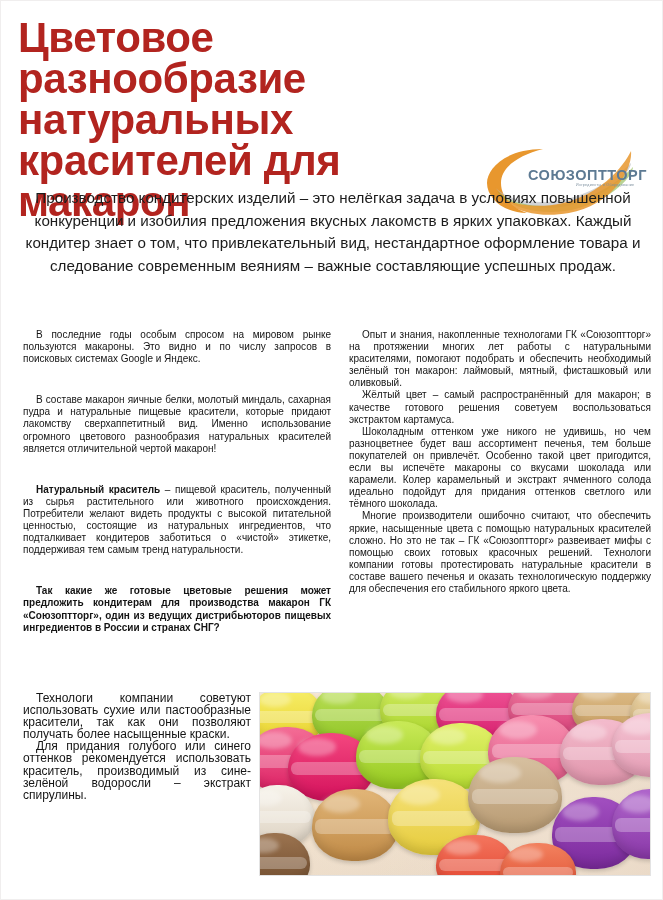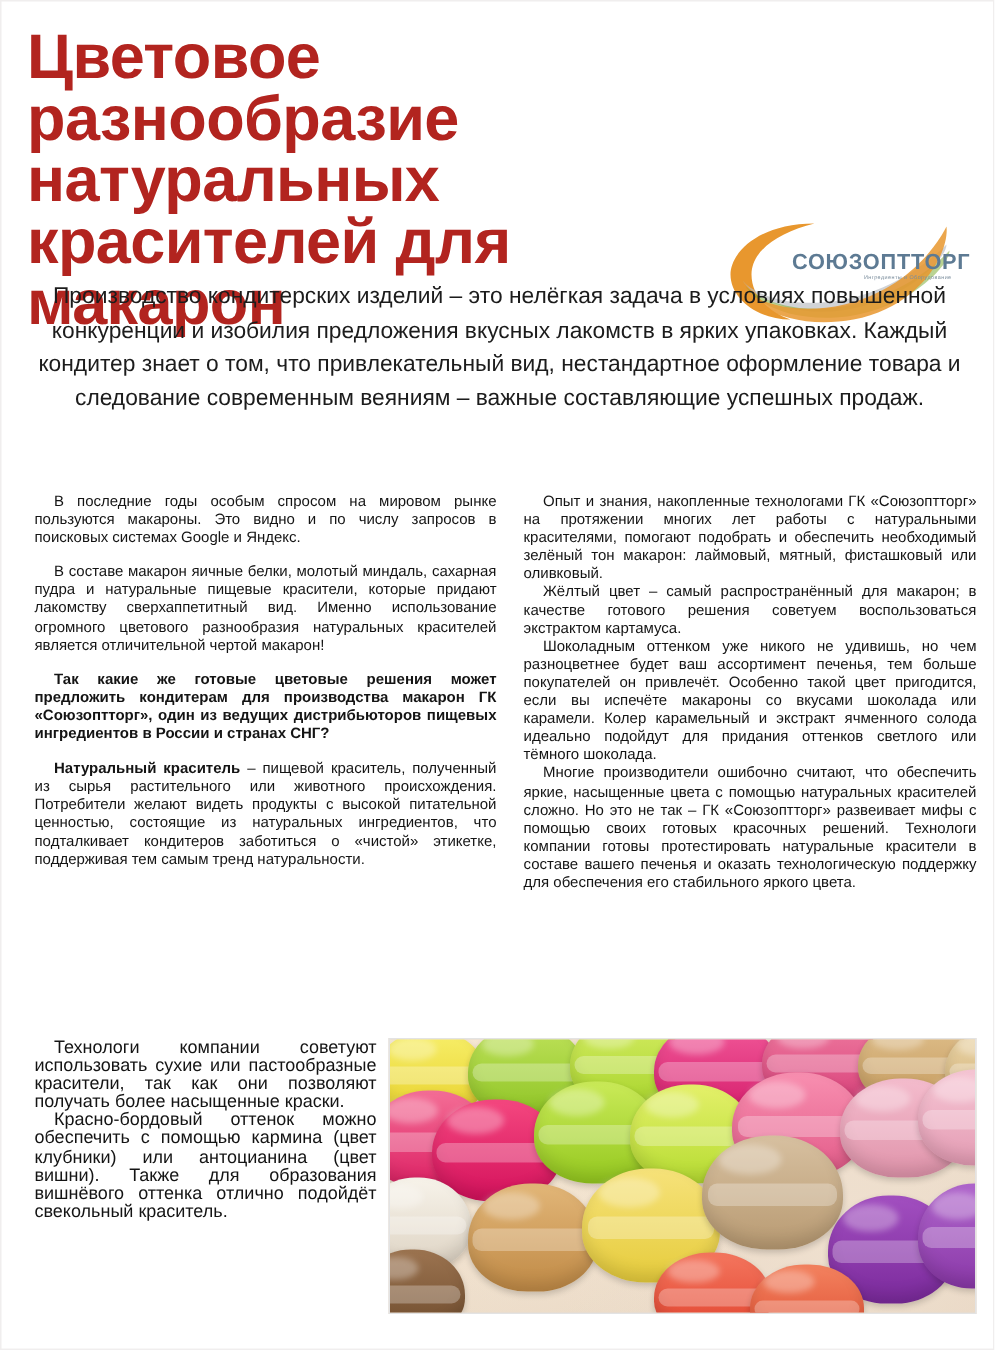--- a/index.html
+++ b/index.html
@@ -99,21 +99,21 @@
   }
   .col-right {
     left: 348px;
     width: 302px;
   }
   .col p {
     margin: 0;
     text-indent: 13px;
   }
   .col p.gap {
-    margin-top: 11px;
+    margin-top: 29px;
   }
   .col b { font-weight: bold; }
   .col p.bold-block {
     font-weight: bold;
   }
 
   
   .photo {
     position: absolute;
     left: 258px;
@@ -196,27 +196,27 @@
       <span class="logo-word">СОЮЗОПТТОРГ</span>
       <span class="logo-tagline">Ингредиенты и Оборудование</span>
     </div>
   </div>
 
   <div class="intro">Производство кондитерских изделий – это нелёгкая задача в условиях повышенной конкуренции и изобилия предложения вкусных лакомств в ярких упаковках. Каждый кондитер знает о том, что привлекательный вид, нестандартное оформление товара и следование современным веяниям – важные составляющие успешных продаж.</div>
 
   <div class="col col-left">
     <p>В последние годы особым спросом на мировом рынке пользуются макароны. Это видно и по числу запросов в поисковых системах Google и Яндекс.</p>
     <p class="gap">В составе макарон яичные белки, молотый миндаль, сахарная пудра и натуральные пищевые красители, которые придают лакомству сверхаппетитный вид. Именно использование огромного цветового разнообразия натуральных красителей является отличительной чертой макарон!</p>
+    <p class="gap"><b>Натуральный краситель</b><span> – пищевой краситель, полученный из сырья растительного или животного происхождения. Потребители желают видеть продукты с высокой питательной ценностью, состоящие из натуральных ингредиентов, что подталкивает кондитеров заботиться о «чистой» этикетке, поддерживая тем самым тренд натуральности.</span></p>
     <p class="gap bold-block">Так какие же готовые цветовые решения может предложить кондитерам для производства макарон ГК «Союзоптторг», один из ведущих дистрибьюторов пищевых ингредиентов в России и странах СНГ?</p>
-    <p class="gap"><b>Натуральный краситель</b><span> – пищевой краситель, полученный из сырья растительного или животного происхождения. Потребители желают видеть продукты с высокой питательной ценностью, состоящие из натуральных ингредиентов, что подталкивает кондитеров заботиться о «чистой» этикетке, поддерживая тем самым тренд натуральности.</span></p>
   </div>
 
   <div class="col-left-lower">
     <p>Технологи компании советуют использовать сухие или пастообразные красители, так как они позволяют получать более насыщенные краски.</p>
-    <p>Красно-бордовый оттенок можно обеспечить с помощью кармина (цвет клубники) или антоцианина (цвет вишни). Также для образования вишнёвого оттенка отлично подойдёт свекольный краситель.</p>
+    <p>Для придания голубого или синего оттенков рекомендуется использовать краситель, производимый из сине-зелёной водоросли – экстракт спирулины.</p>
   </div>
 
   <div class="col col-right">
     <p>Опыт и знания, накопленные технологами ГК «Союзоптторг» на протяжении многих лет работы с натуральными красителями, помогают подобрать и обеспечить необходимый зелёный тон макарон: лаймовый, мятный, фисташковый или оливковый.</p>
     <p>Жёлтый цвет – самый распространённый для макарон; в качестве готового решения советуем воспользоваться экстрактом картамуса.</p>
     <p>Шоколадным оттенком уже никого не удивишь, но чем разноцветнее будет ваш ассортимент печенья, тем больше покупателей он привлечёт. Особенно такой цвет пригодится, если вы испечёте макароны со вкусами шоколада или карамели. Колер карамельный и экстракт ячменного солода идеально подойдут для придания оттенков светлого или тёмного шоколада.</p>
     <p>Многие производители ошибочно считают, что обеспечить яркие, насыщенные цвета с помощью натуральных красителей сложно. Но это не так – ГК «Союзоптторг» развеивает мифы с помощью своих готовых красочных решений. Технологи компании готовы протестировать натуральные красители в составе вашего печенья и оказать технологическую поддержку для обеспечения его стабильного яркого цвета.</p>
   </div>
 
   <div class="photo">

